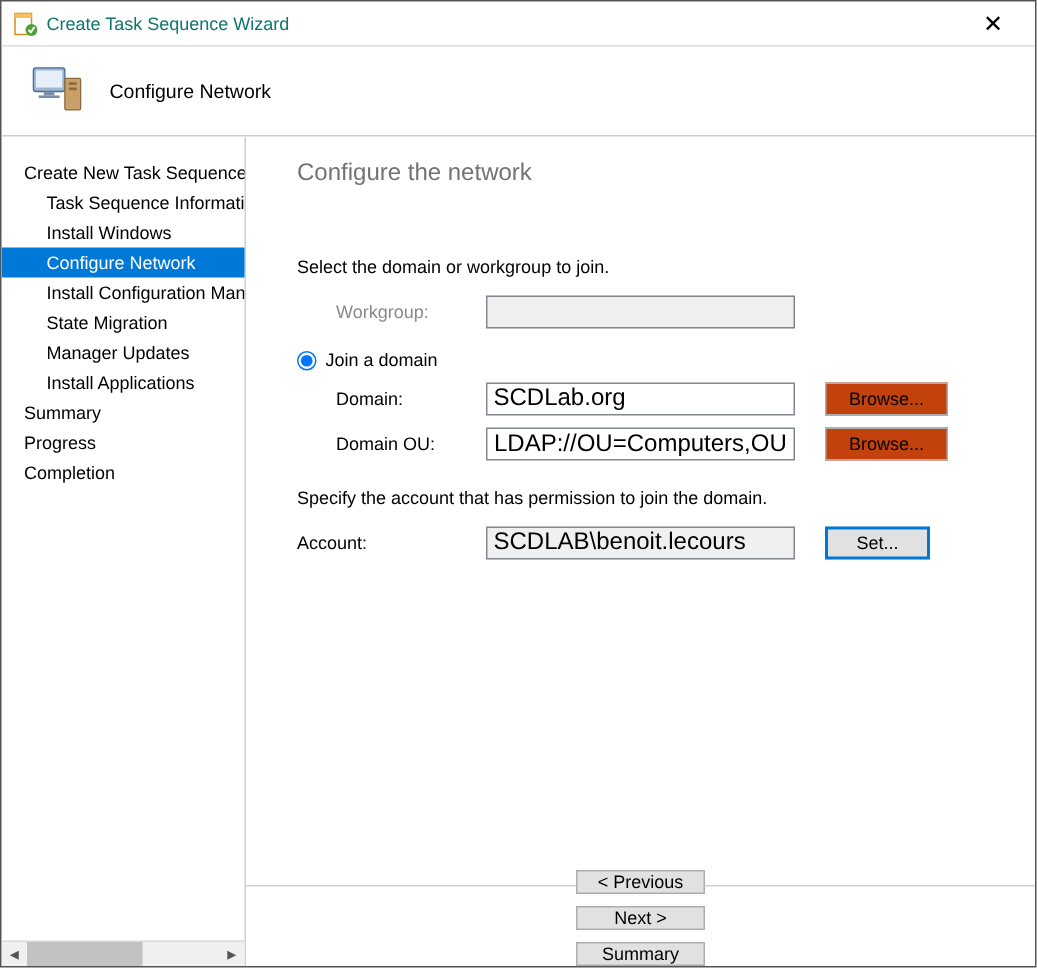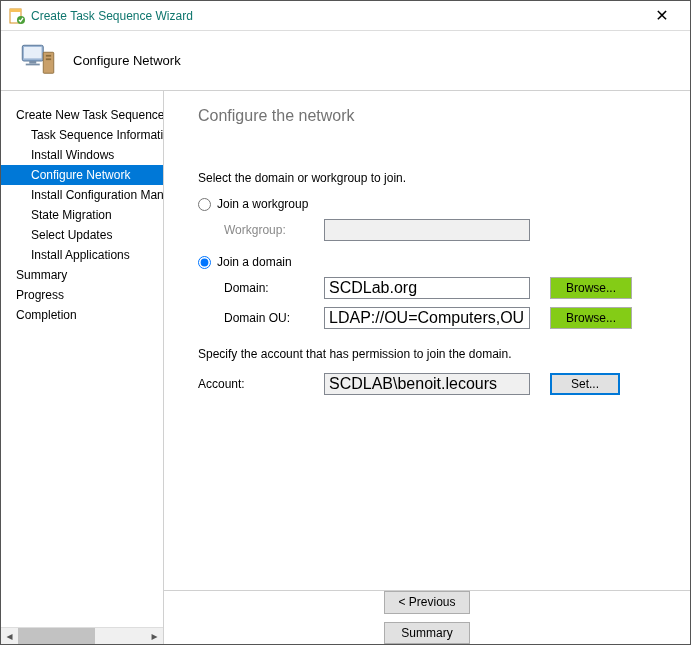--- a/index.html
+++ b/index.html
@@ -33,21 +33,21 @@
     .row { display: flex; align-items: center; margin-bottom: 8px; }
     .label1 { width: 126px; padding-left: 26px; color:#000; }
     .label1.disabled{color:#8a8a8a;}
     .radio { display:flex; align-items:center; margin-bottom:8px; }
     .radio input{margin-right:6px;}
 
     .txt { width:206px; height:22px; border:1px solid #828790; background:#fff; padding: 2px 4px; font-size:16px; }
     .txt.disabled{background:#f0f0f0;}
     .txt.ro{background:#f0f0f0;}
 
-    .btn-browse { width: 82px; height:22px; margin-left:20px; background: #84cc16; border:1px solid #adadad; cursor:pointer; font-size:12px;}
+    .btn-browse { width: 82px; height:22px; margin-left:20px; background: #c2410c; border:1px solid #adadad; cursor:pointer; font-size:12px;}
     .btn-set { width: 70px; height:22px; margin-left:20px; background:#e1e1e1; border:2px solid #0078d7; cursor:pointer; font-size:12px;}
 
     .instruct{margin-bottom:12px; color:#000;}
 
     .footer{ height:54px; border-top:1px solid #d0d0d0; display:flex; align-items:center; justify-content:flex-end; padding:0 18px; gap:8px;flex-direction:column;}
     .footer button{ width:86px; height:24px; background:#e1e1e1; border:1px solid #adadad; cursor:pointer; font-size:12px;}
 
     .group{margin-bottom:18px;}
   </style>
 </head>
@@ -83,21 +83,21 @@
 
 <div class="body">
   <div class="sidebar">
     <div class="navlist" id="navlist">
         <div class="navitem">Create New Task Sequence</div>
         <div class="navitem child">Task Sequence Information</div>
         <div class="navitem child">Install Windows</div>
         <div class="navitem child selected">Configure Network</div>
         <div class="navitem child">Install Configuration Manager Client</div>
         <div class="navitem child">State Migration</div>
-        <div class="navitem child">Select Updates</div>
+        <div class="navitem child">Manager Updates</div>
         <div class="navitem child">Install Applications</div>
         <div class="navitem">Summary</div>
         <div class="navitem">Progress</div>
         <div class="navitem">Completion</div>
       </div>
     <div class="scrollbar">
       <div class="btn">◂</div>
       <div class="track">
           <div class="thumb"></div>
         </div>
@@ -105,24 +105,20 @@
     </div>
   </div>
 
   <div class="main">
     <div class="content">
       <h1>Configure the network</h1>
 
       <div class="group">
         <div class="instruct">Select the domain or workgroup to join.</div>
 
-        <label class="radio">
-          <input type="radio" name="joinmode" style="">
-          <span>Join a workgroup</span>
-        </label>
         <div class="row">
           <span class="label1 disabled">Workgroup:</span>
           <input class="txt disabled" disabled="" value="" style="">
         </div>
 
         <label class="radio" style="margin-top:14px;">
           <input type="radio" name="joinmode" checked="" style="">
           <span>Join a domain</span>
         </label>
         <div class="row">
@@ -142,16 +138,17 @@
         <div class="row">
           <span class="label1" style="padding-left:0; width:126px;">Account:</span>
           <input class="txt ro" readonly="" value="SCDLAB\benoit.lecours" style="">
           <button class="btn-set">Set...</button>
         </div>
       </div>
     </div>
 
     <div class="footer">
       <button>&lt; Previous</button>
+      <button>Next &gt;</button>
       <button>Summary</button>
     </div>
   </div>
 </div>
 
 </body></html>

